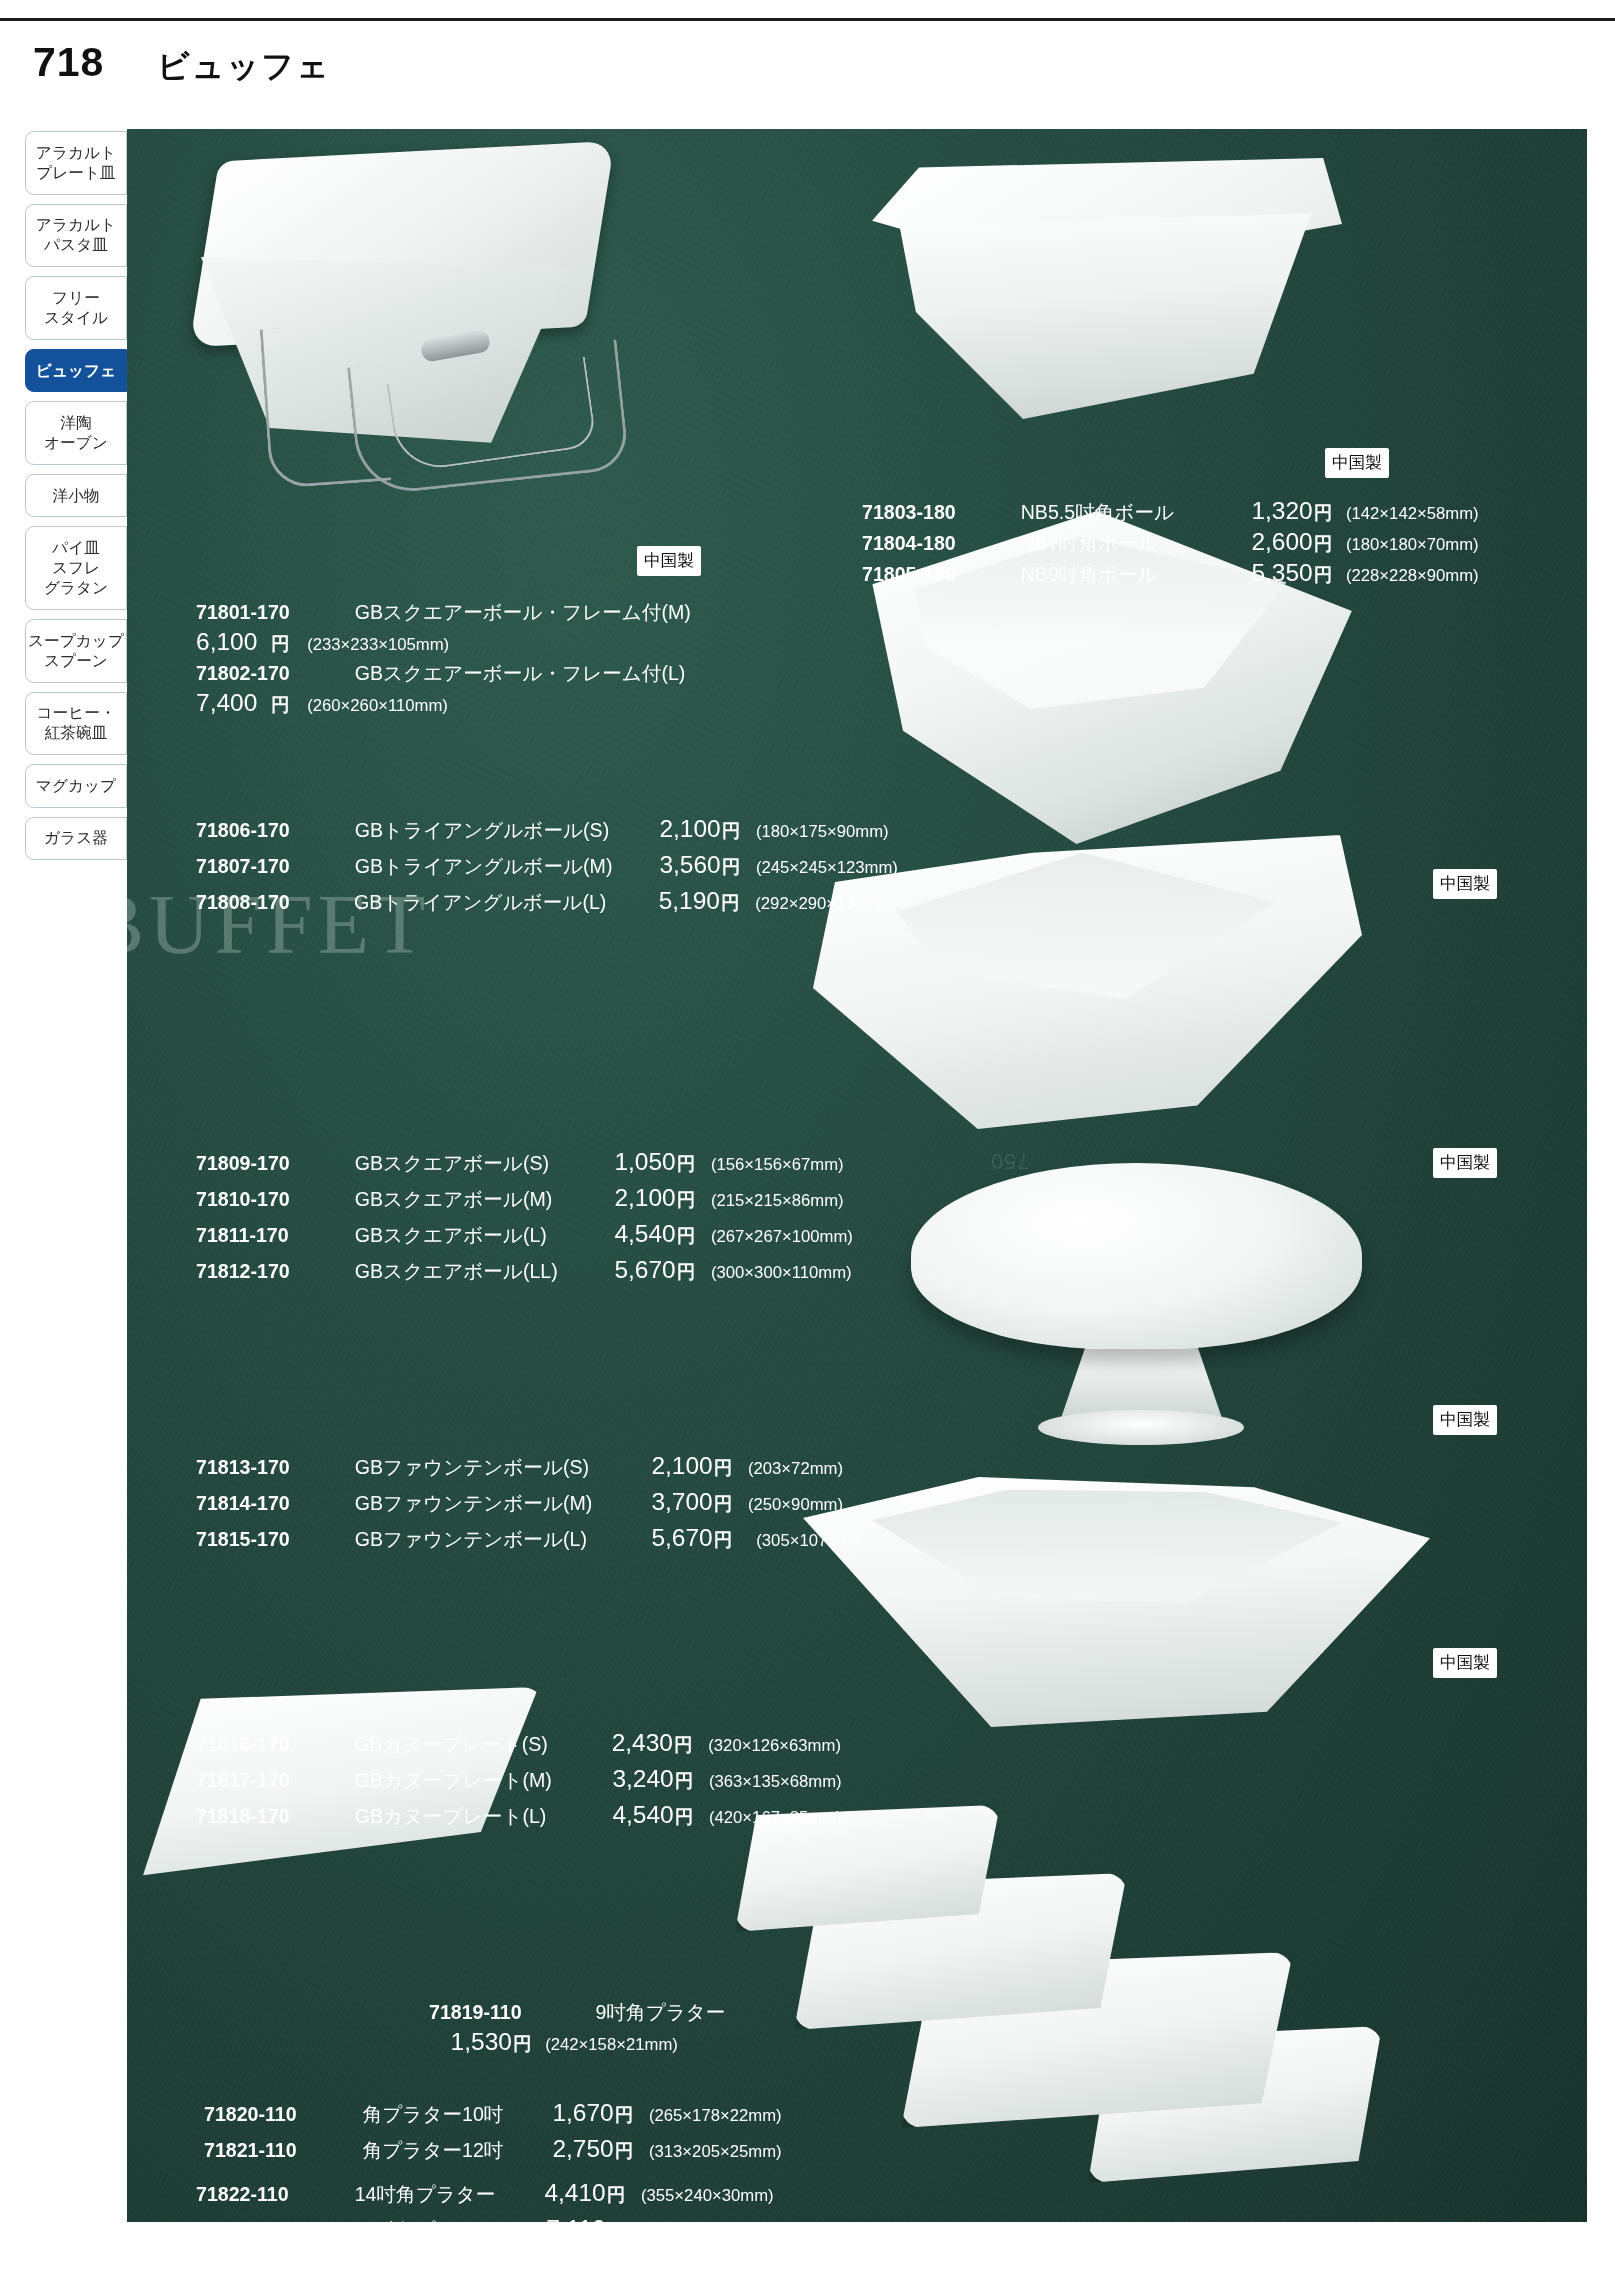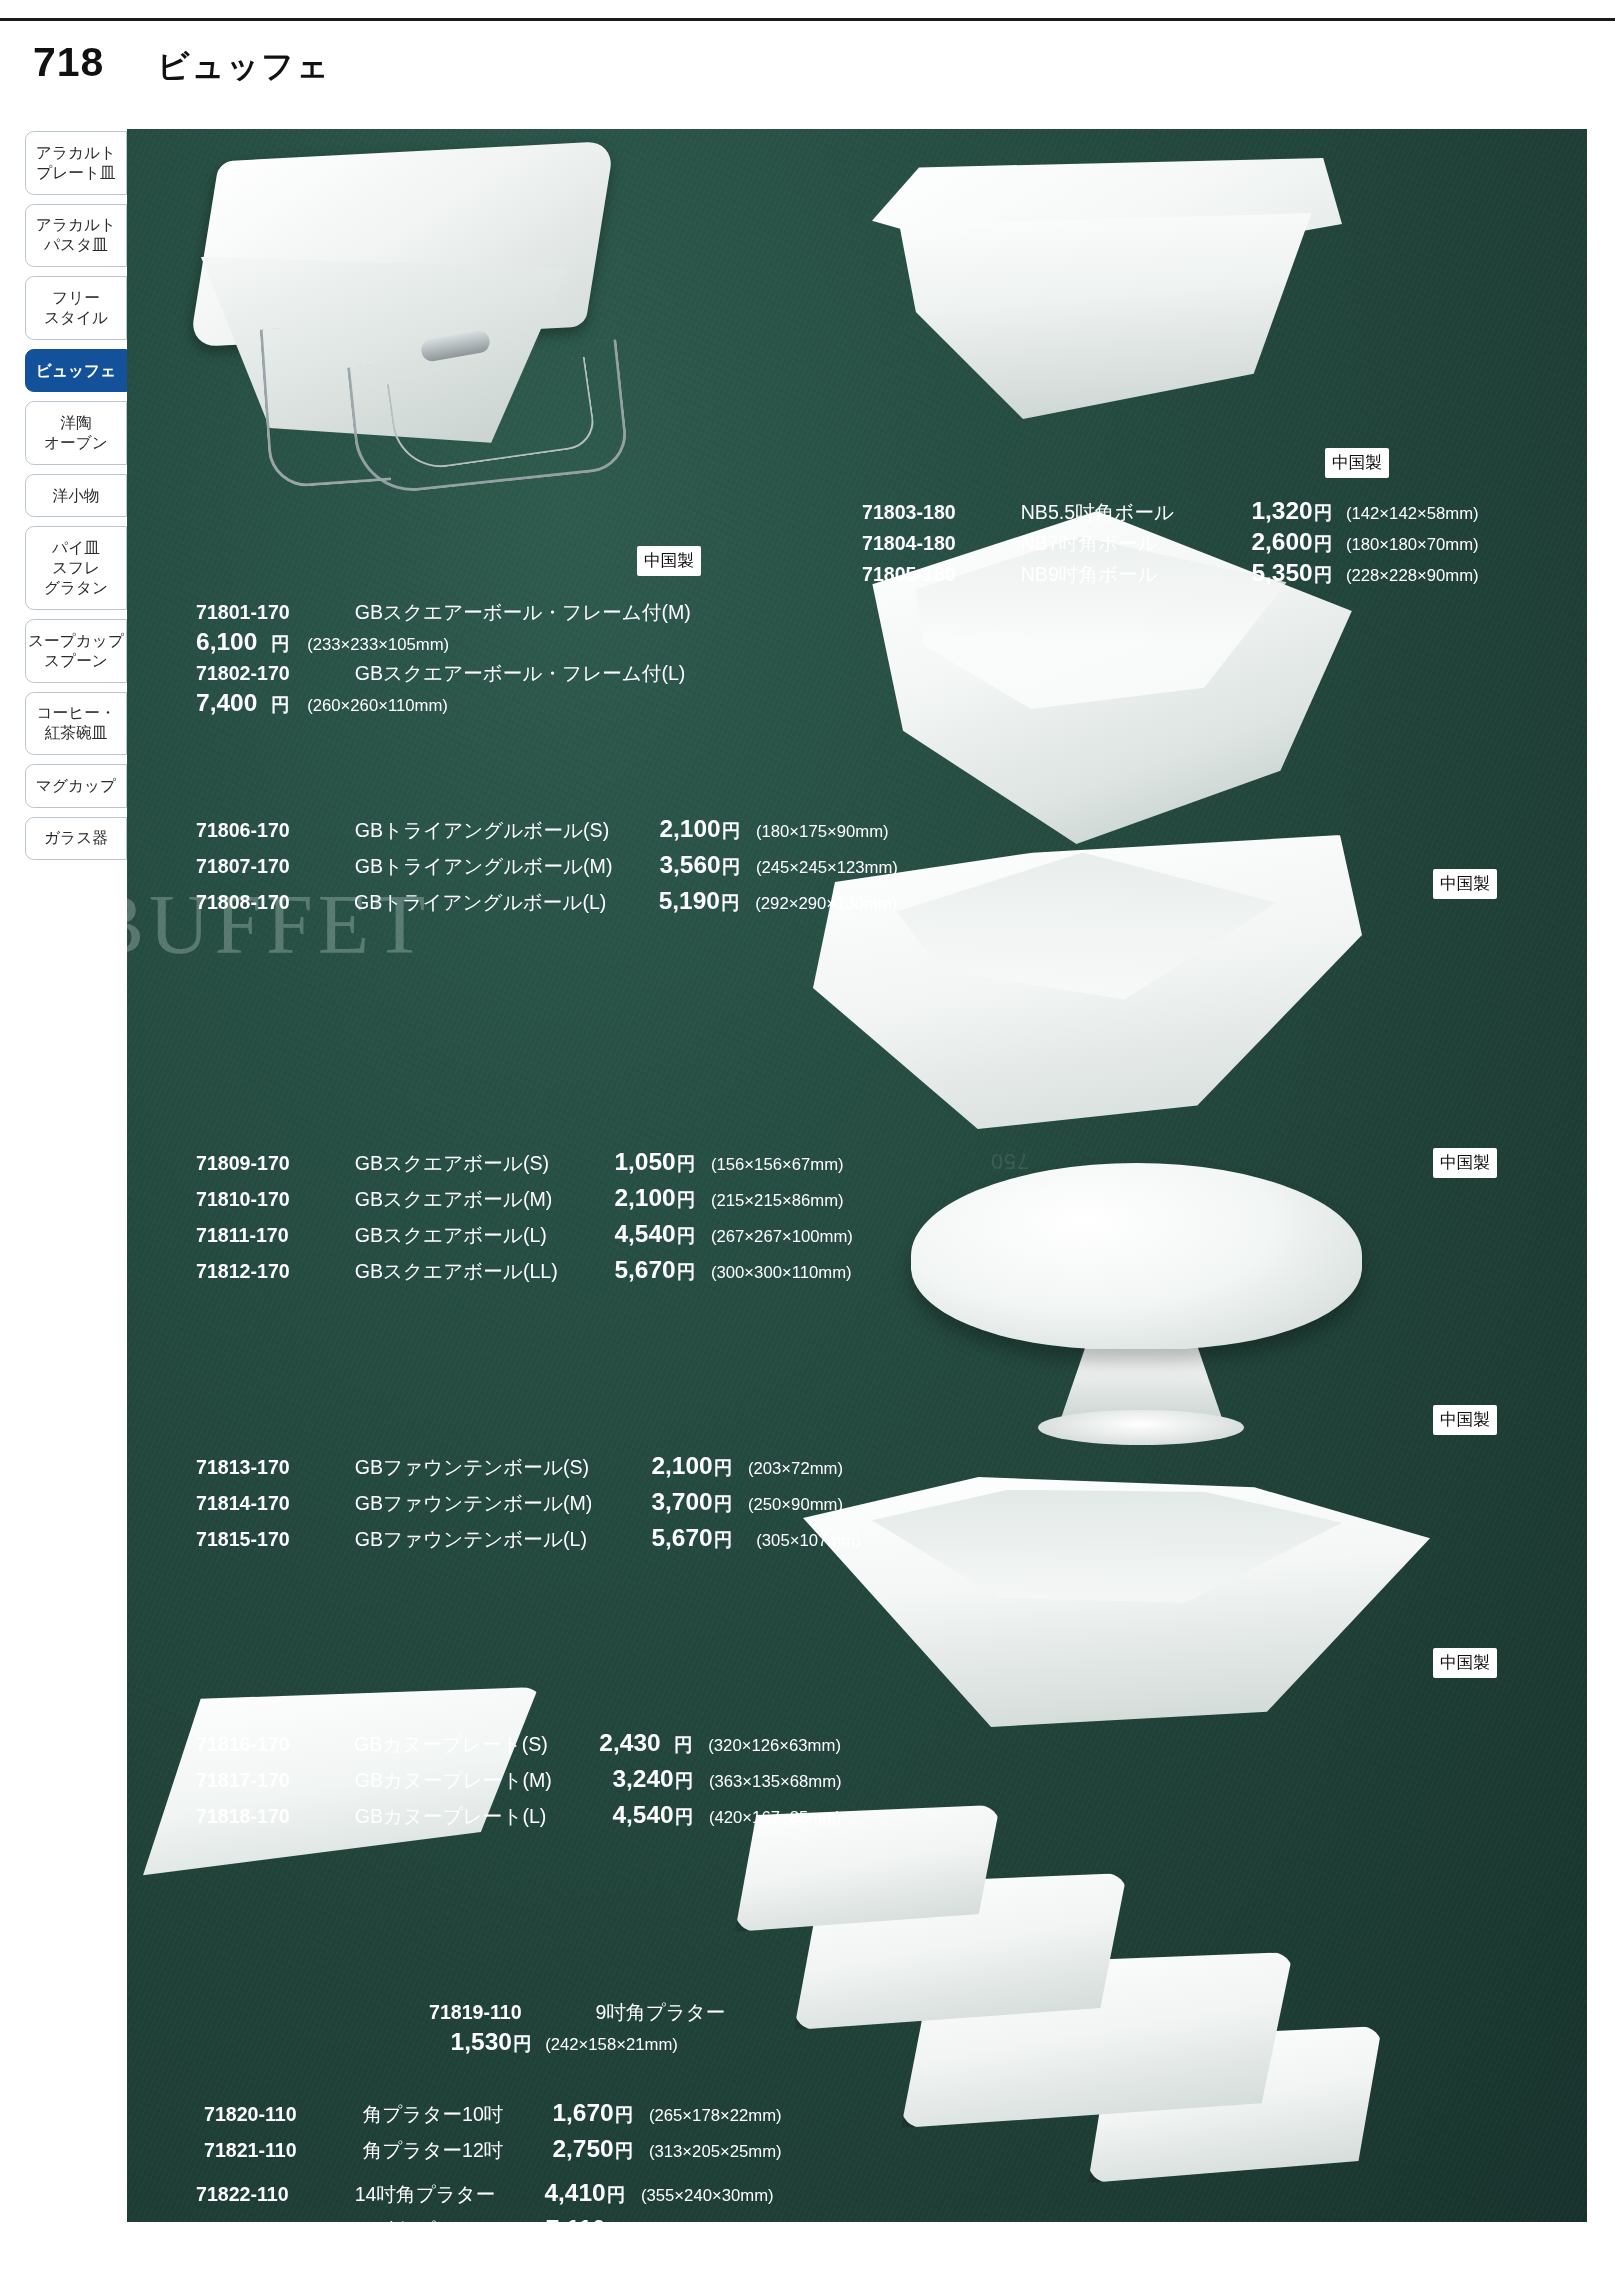--- a/index.html
+++ b/index.html
@@ -127,21 +127,21 @@
     font-size: 19.6px;
     letter-spacing: 0px;
     color: #ffffff;
   }
   .name {
     font-size: 19.6px;
     letter-spacing: 0px;
     color: #ffffff;
   }
   .price {
-    font-weight: bold;
+    font-weight: normal;
     font-size: 24.5px;
     letter-spacing: 0px;
     color: #ffffff;
   }
   .yen {
     font-weight: bold;
     font-size: 18.6px;
     margin-left: 1px;
     color: #ffffff;
   }
@@ -574,21 +574,21 @@
         <span class="price" style="width:86px; text-align:right">5,670</span>
         <span class="yen">円</span>
         <span class="dims" style="margin-left:24px">(305×107mm)</span>
       </div>
     </div>
 
     <div class="block" style="left:69px; top:1600px;">
       <div class="row" style="margin-bottom:6.9px">
         <span class="code" style="width:145px">71816-170</span>
         <span class="name" style="width:233px; margin-left:13px">GBカヌープレート(S)</span>
-        <span class="price" style="width:86px; text-align:center">2,430</span>
+        <span class="price" style="width:86px; text-align:right">2,430</span>
         <span class="yen">円</span>
         <span class="dims" style="margin-left:15.7px">(320×126×63mm)</span>
       </div>
       <div class="row" style="margin-bottom:6.9px">
         <span class="code" style="width:145px">71817-170</span>
         <span class="name" style="width:233px; margin-left:13.7px">GBカヌープレート(M)</span>
         <span class="price" style="width:86px; text-align:right">3,240</span>
         <span class="yen">円</span>
         <span class="dims" style="margin-left:15.7px">(363×135×68mm)</span>
       </div>

